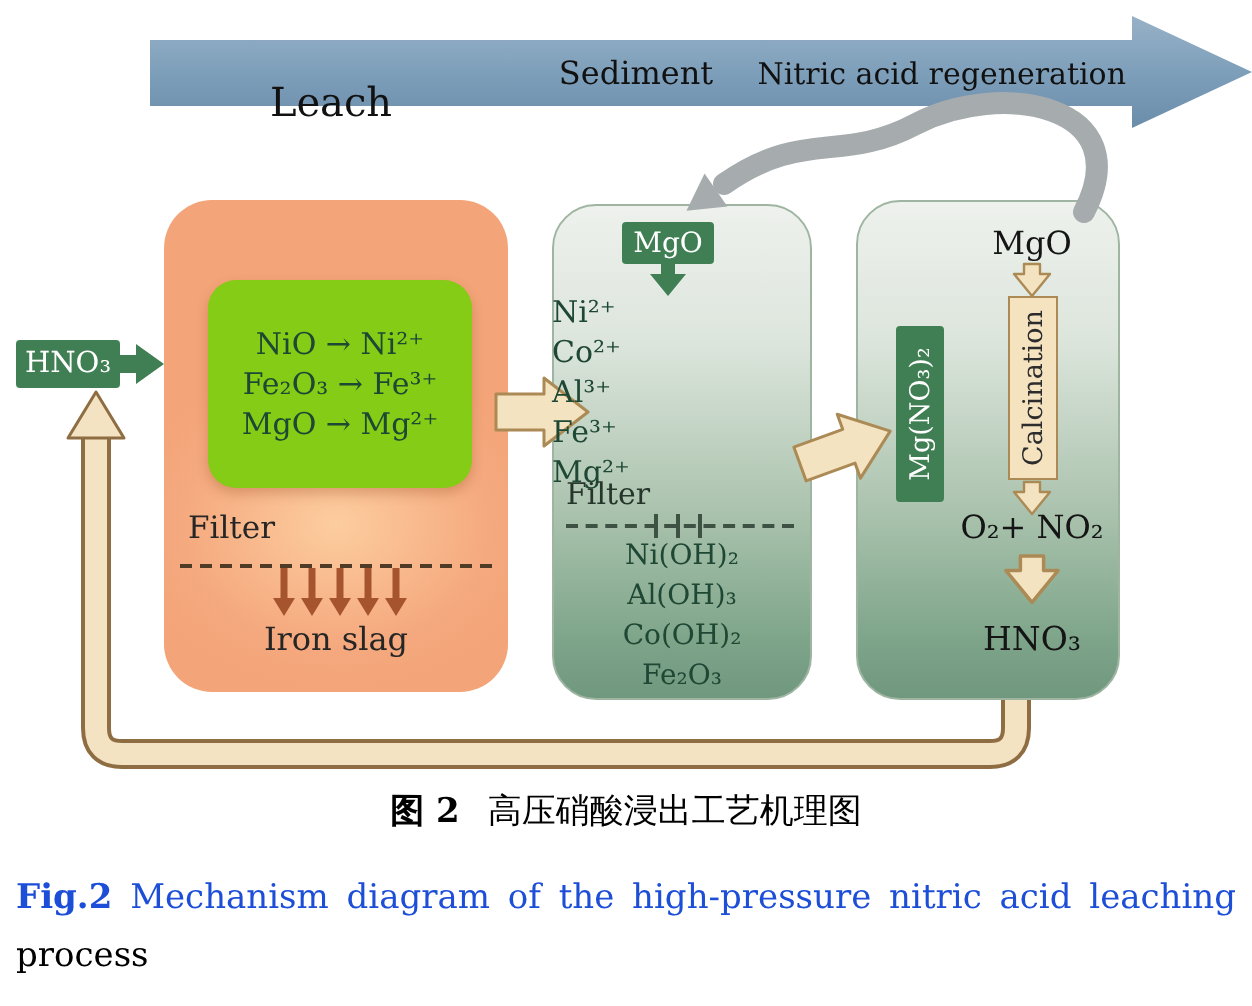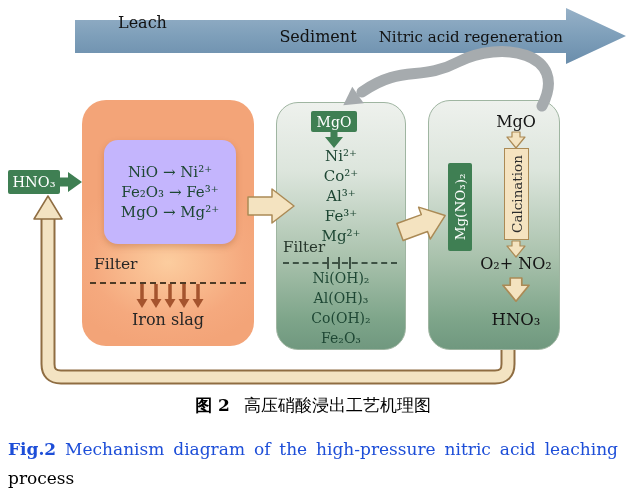--- a/index.html
+++ b/index.html
@@ -10,47 +10,47 @@
   svg.layer{left:0;top:0}
 
   
   .box-green{background:linear-gradient(180deg,#eef1ed 0%,#dce5dc 28%,#abc3ae 62%,#7ea58a 88%,#70987f 100%);
              border:1px solid #9fb5a1;border-radius:22px;box-sizing:border-box}
   .box-precip{left:276px;top:102px;width:130px;height:248px}
   .box-regen{left:428px;top:100px;width:132px;height:250px}
   .box-leach{left:82px;top:100px;width:172px;height:246px;border-radius:24px;
              background:radial-gradient(110px 85px at 50% 66%,#fccd9f 0%,#f5a97e 70%,#f3a478 100%)}
 
-  .cream{left:104px;top:140px;width:132px;height:104px;border-radius:14px;background:#c4b5fd;
+  .cream{left:104px;top:140px;width:132px;height:104px;border-radius:14px;background:#84cc16;
          box-shadow:0 3px 6px rgba(140,70,20,.28);display:flex;flex-direction:column;
          justify-content:center;align-items:center}
   .cream span{display:block;line-height:20px;font-size:15px;color:#1e4734;white-space:nowrap}
 
   .dash1{left:90px;top:282px;width:156px;border-top:2px dashed #4f3b26}
   .dash2{left:283px;top:262px;width:114px;border-top:2px dashed #3e5244}
   .tick{width:2px;height:12px;top:257px;background:#3e5244}
 
   .badge{background:#3f7f53;color:#fff;display:flex;align-items:center;justify-content:center;border-radius:2px}
   .hno3-badge{left:8px;top:170px;width:52px;height:24px;font-size:14.5px}
   .mgo-badge{left:311px;top:111px;width:46px;height:21px;font-size:14px}
   .mgno3-badge{left:448px;top:163px;width:24px;height:88px;font-size:13.5px}
   .vert{display:flex;align-items:center;justify-content:center}
   .vert span{transform:rotate(-90deg);white-space:nowrap}
 
   .calc-box{left:504px;top:148px;width:25px;height:92px;background:#f5e3c0;border:1px solid #ab8a55;
             box-sizing:border-box;font-size:13.5px;color:#2c2c2c}
 
   .lbl{white-space:nowrap}
-  .lbl-leach{left:118px;top:13px;width:95px;text-align:left;font-size:16px}
+  .lbl-leach{left:118px;top:39px;width:95px;text-align:center;font-size:20px}
   .lbl-sediment{left:268px;top:27px;width:100px;text-align:center;font-size:16px}
   .lbl-regen{left:378px;top:28px;width:185px;text-align:right;font-size:15px}
 
   .filter1{left:94px;top:255px;font-size:15.5px;color:#262626}
   .ironslag{left:82px;top:310px;width:172px;text-align:center;font-size:16px;color:#262626}
-  .ions{left:276px;top:146px;width:130px;text-align:center;font-size:15px;color:#1e4734}
+  .ions{left:276px;top:146px;width:130px;font-size:15px;color:#1e4734}
   .ions span,.precips span{display:block;line-height:20px}
   .filter2{left:283px;top:238px;font-size:15px;color:#26362b}
   .precips{left:276px;top:268px;width:130px;text-align:center;font-size:14px;color:#1e4734}
 
   .mgo-top{left:486px;top:112px;width:60px;text-align:center;font-size:16px;color:#151515}
   .gas{left:478px;top:254px;width:76px;text-align:center;font-size:16px;color:#151515}
   .acid{left:486px;top:310px;width:60px;text-align:center;font-size:16.5px;color:#151515}
 
   .cap-zh{left:0;top:394px;width:626px;text-align:center;font-size:17px;color:#000}
   .cap-zh b{font-weight:bold;margin-right:14px}

